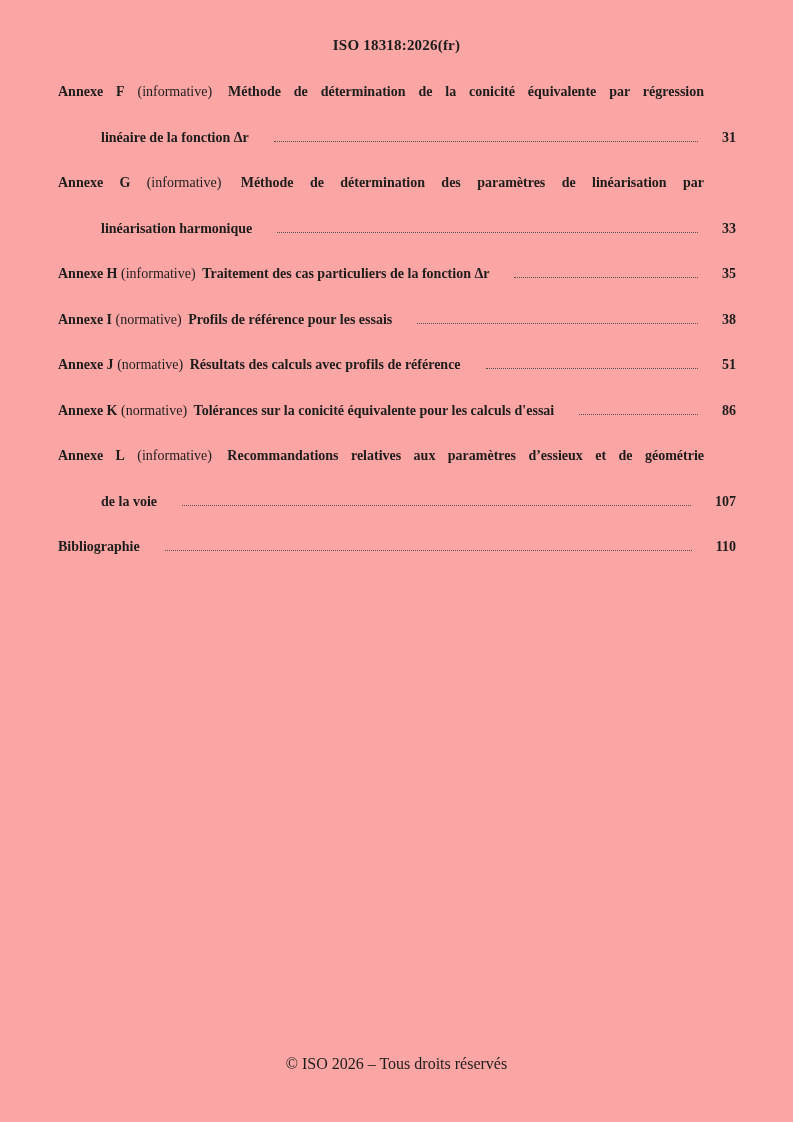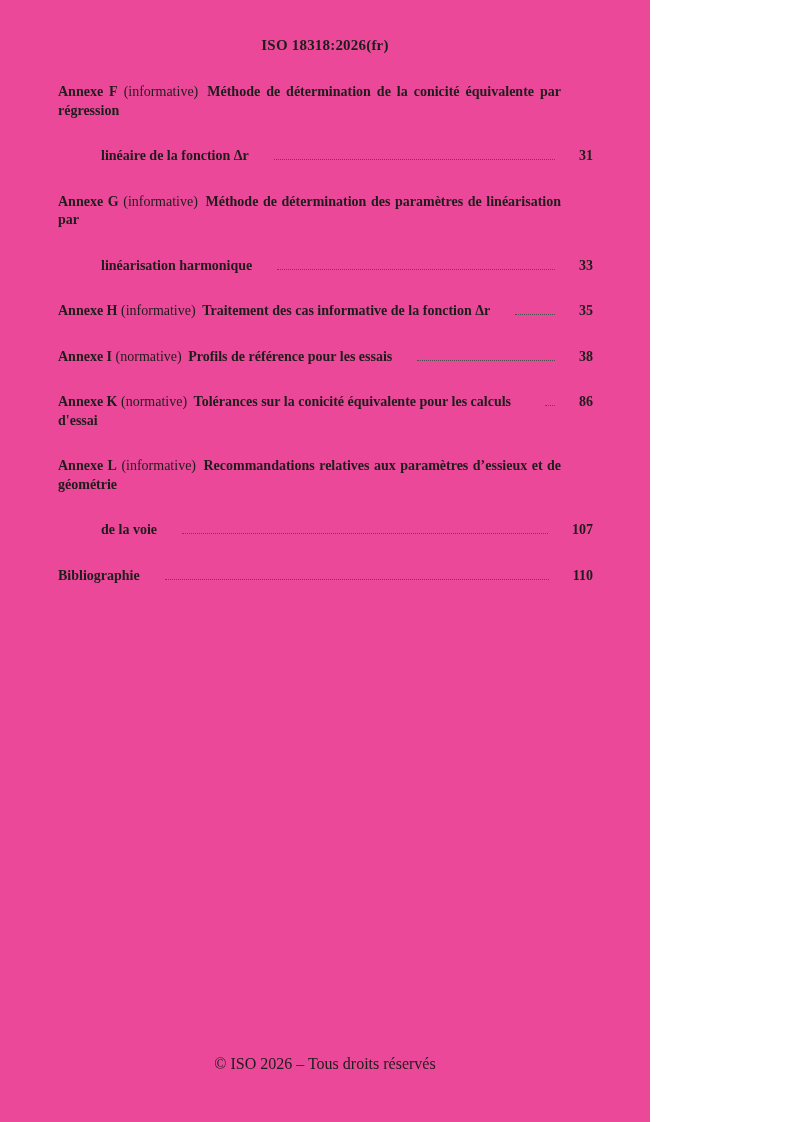--- a/index.html
+++ b/index.html
@@ -1,21 +1,21 @@
 <!DOCTYPE html>
 <html><head>
 <meta charset="utf-8">
 <style>
   * { margin: 0; padding: 0; box-sizing: border-box; }
   html, body { background: #ffffff; }
   .page {
-    width: 650px;
+    width: 793px;
     height: 1122px;
     position: relative;
-    background: #ec4899;
+    background: #fca5a5;
     font-family: "Liberation Serif", "DejaVu Serif", serif;
     color: #1d1d1b;
     overflow: hidden;
   }
   .doc-header {
     padding-top: 37px;
     text-align: center;
     font-weight: 700;
     font-size: 15px;
     letter-spacing: 0.2px;
@@ -91,34 +91,41 @@
       <div class="line first-line"><b class="prefix">Annexe G</b> <span class="kind">(informative)</span> <b class="title">Méthode de détermination des paramètres de linéarisation par</b></div>
       <div class="line flex-line cont-line">
         <span class="text"><b class="cont">linéarisation harmonique</b></span>
         <span class="leader"></span>
         <b class="pagenum">33</b>
       </div>
     </div>
 
     <div class="toc-entry">
       <div class="line flex-line">
-        <span class="text"><b class="prefix">Annexe H</b> <span class="kind">(informative)</span> <b class="title">Traitement des cas informative de la fonction Δr</b></span>
+        <span class="text"><b class="prefix">Annexe H</b> <span class="kind">(informative)</span> <b class="title">Traitement des cas particuliers de la fonction Δr</b></span>
         <span class="leader"></span>
         <b class="pagenum">35</b>
       </div>
     </div>
 
     <div class="toc-entry">
       <div class="line flex-line">
         <span class="text"><b class="prefix">Annexe I</b> <span class="kind">(normative)</span> <b class="title">Profils de référence pour les essais</b></span>
         <span class="leader"></span>
         <b class="pagenum">38</b>
       </div>
     </div>
 
+    <div class="toc-entry">
+      <div class="line flex-line">
+        <span class="text"><b class="prefix">Annexe J</b> <span class="kind">(normative)</span> <b class="title">Résultats des calculs avec profils de référence</b></span>
+        <span class="leader"></span>
+        <b class="pagenum">51</b>
+      </div>
+    </div>
 
     <div class="toc-entry">
       <div class="line flex-line">
         <span class="text"><b class="prefix">Annexe K</b> <span class="kind">(normative)</span> <b class="title">Tolérances sur la conicité équivalente pour les calculs d'essai</b></span>
         <span class="leader"></span>
         <b class="pagenum">86</b>
       </div>
     </div>
 
     <div class="toc-entry">

